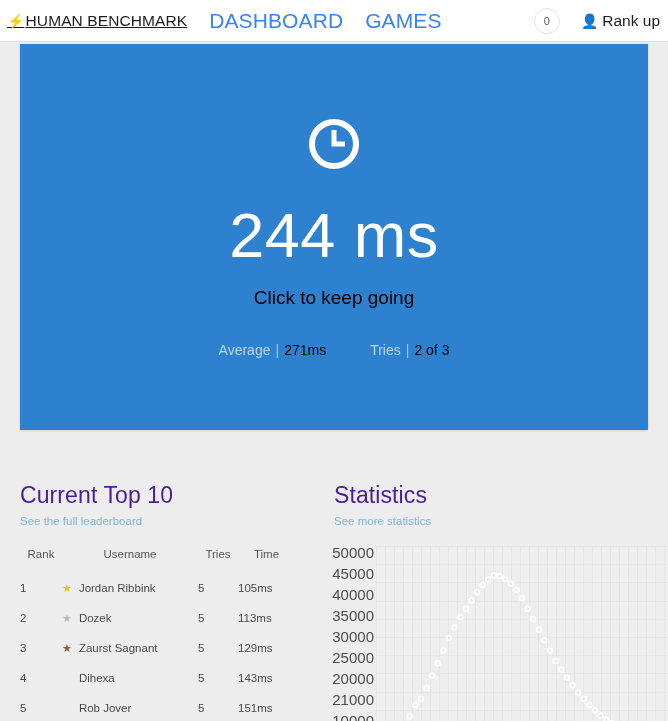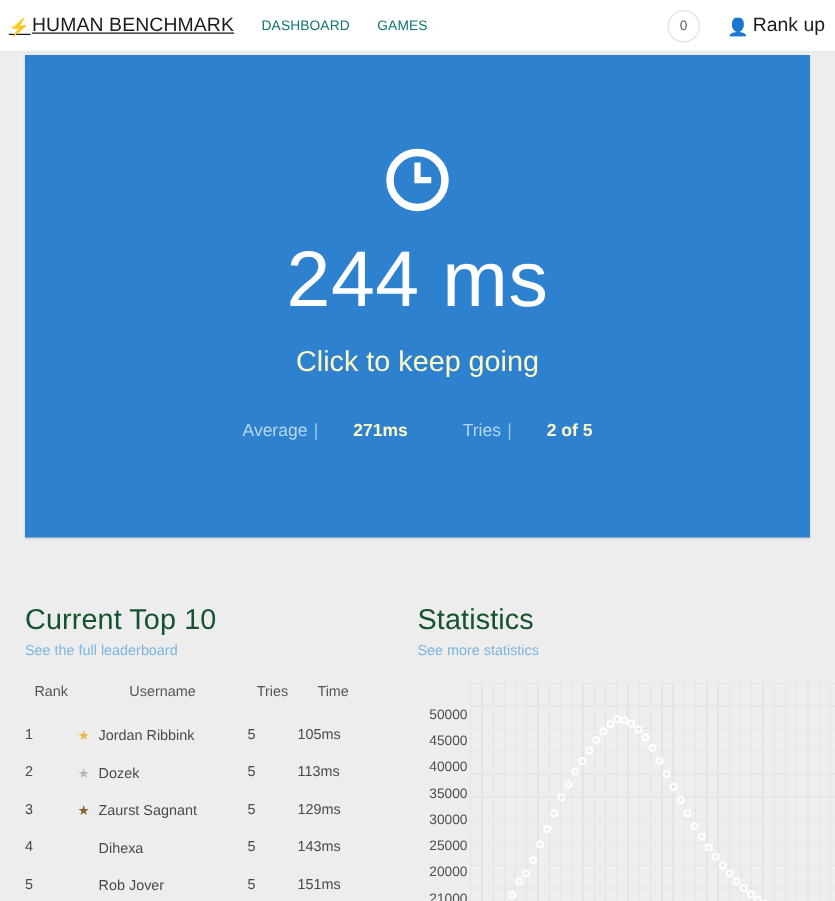--- a/index.html
+++ b/index.html
@@ -20,21 +20,21 @@
   }
   #brand {
     display: flex; align-items: center;
     margin-left: 7px;
     font-size: 15.5px; color: #1c1c1c; letter-spacing: .1px;
     white-space: nowrap;
   }
   #bolt-icon { font-size: 14px; margin-right: 1px; color: #1c1c1c; line-height: 1; }
   .nav-link {
     margin-left: 22px;
-    font-size: 11px; color: #0f766e;
+    font-size: 21px; color: #3b82f6;
     text-decoration: none; white-space: nowrap; letter-spacing: .1px;
   }
   #nav-right {
     position: absolute; right: 8px; top: 0; height: 42px;
     display: flex; align-items: center;
   }
   #score-badge {
     width: 26px; height: 26px; border-radius: 50%;
     border: 1px solid #e3e3e3; background: #fff;
     display: flex; align-items: center; justify-content: center;
@@ -53,42 +53,42 @@
     width: 628px; height: 386px;
     background: #2e81ce;
     color: #ffffff;
     cursor: pointer;
     display: flex; flex-direction: column;
     align-items: center;
     box-shadow: 0 1px 2px rgba(0,0,0,.12);
   }
   #clock-icon { margin-top: 72px; }
   #big-time {
-    margin-top: 16px;
+    margin-top: 28px;
     font-size: 63px; font-weight: 300; line-height: 1;
     letter-spacing: .5px; color: #ffffff;
   }
   #subtitle {
     margin-top: 20px;
-    font-size: 23px; font-weight: 400; color: #fef9c3;
+    font-size: 19px; font-weight: 400; color: #000000;
   }
   #stats-row {
     margin-top: 33px;
     display: flex; align-items: center; gap: 44px;
     font-size: 14px;
   }
   .stat-group { display: flex; align-items: center; }
   .stat-label { color: #b7d6ef; }
   .stat-sep   { color: #9bc7e9; margin: 0 5px; }
-  .stat-value { color: #fef9c3; font-weight: bold; margin-left: 23px; }
+  .stat-value { color: #000000; font-weight: normal; }
 
   
   #lower { position: absolute; left: 0; top: 444px; width: 668px; height: 277px; }
   .panel-title {
-    font-size: 23px; font-weight: 400; color: #14532d; letter-spacing: .1px;
+    font-size: 23px; font-weight: 400; color: #4c1d95; letter-spacing: .1px;
   }
   .panel-link {
     display: inline-block; margin-top: 6px;
     font-size: 11.5px; color: #7eb4e0; text-decoration: none; text-align: center;
   }
 
   
   #leaderboard { position: absolute; left: 20px; top: 38px; width: 300px; }
   #lb-table { width: 275px; border-collapse: collapse; margin-top: 19px; }
   #lb-table th {
@@ -109,22 +109,22 @@
   .star.none   { visibility: hidden; }
 
   
   #statistics { position: absolute; left: 334px; top: 38px; width: 320px; }
   #chart-wrap { position: relative; margin-top: 17px; width: 334px; height: 182px; }
   #y-axis {
     position: absolute; left: 0; top: 0; width: 40px; height: 182px;
   }
   .ytick {
     position: absolute; right: 0;
-    font-size: 11px; color: #4d4d4d; text-align: right;
-    transform: translateY(-50%); white-space: nowrap; margin-top: 20px;
+    font-size: 15px; color: #4d4d4d; text-align: right;
+    transform: translateY(-50%); white-space: nowrap;
   }
   #plot {
     position: absolute; left: 42px; top: 0;
     width: 292px; height: 182px;
     background:
       repeating-linear-gradient(to right, #e4e4e4 0 1px, transparent 1px 9px),
       repeating-linear-gradient(to bottom, #e7e7e7 0 1px, transparent 1px 18.2px),
       #eeeeee;
   }
   #plot svg { position: absolute; left: 0; top: 0; }
@@ -160,21 +160,21 @@
   <div id="subtitle">Click to keep going</div>
   <div id="stats-row">
     <div class="stat-group">
       <span class="stat-label">Average</span>
       <span class="stat-sep">|</span>
       <span class="stat-value">271ms</span>
     </div>
     <div class="stat-group">
       <span class="stat-label">Tries</span>
       <span class="stat-sep">|</span>
-      <span class="stat-value">2 of 5</span>
+      <span class="stat-value">2 of 3</span>
     </div>
   </div>
 </div>
 
 <div id="lower">
 
   <div id="leaderboard">
     <div class="panel-title">Current Top 10</div>
     <a class="panel-link" href="#">See the full leaderboard</a>
     <table id="lb-table">

